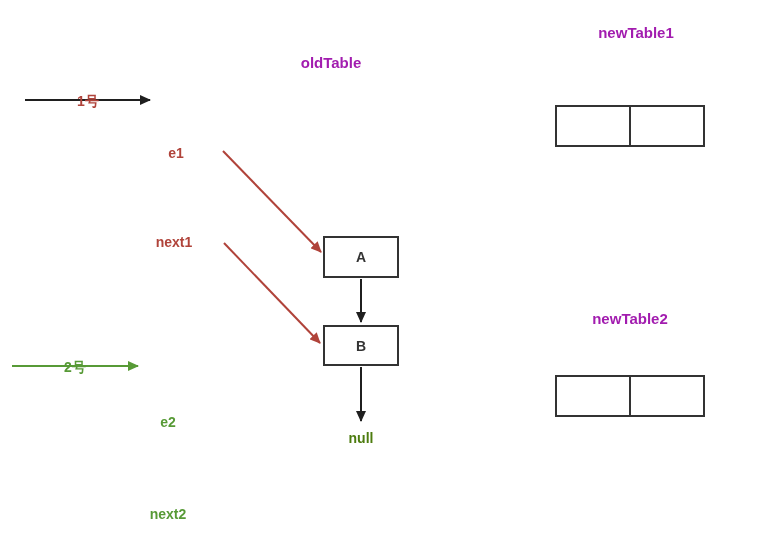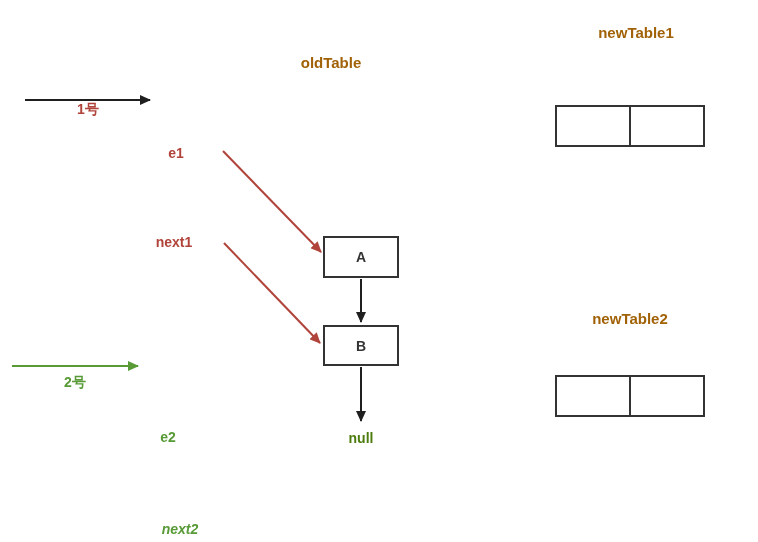--- a/index.html
+++ b/index.html
@@ -22,23 +22,23 @@
   }
   .label {
     position: absolute;
     transform: translate(-50%, -50%);
     font-size: 14px;
     font-weight: bold;
     color: #4d7c0f;
     white-space: nowrap;
     line-height: 1;
   }
-  .label.title { font-size: 15px; color: #a16207; }
+  .label.title { font-size: 15px; color: #a21caf; }
   .label.red   { color: #b0433a; }
-  .label.green { color: #579a36; margin-top: 15px; }
+  .label.green { color: #579a36; }
   .node {
     position: absolute;
     border: 2px solid #333333;
     background: #ffffff;
     display: flex;
     align-items: center;
     justify-content: center;
     font-size: 14px;
     font-weight: bold;
     color: #333333;
@@ -84,31 +84,31 @@
 
     <line x1="361" y1="367" x2="361" y2="421" stroke="#1f1f1f" stroke-width="2" marker-end="url(#head-black)"></line>
   </svg>
 
   <div class="label title" style="left:331px; top:62px;text-align:center;">oldTable</div>
 
   <div class="label title" style="left:636px; top:32px;">newTable1</div>
 
   <div class="label title" style="left:630px; top:318px;text-align:center;">newTable2</div>
 
-  <div class="label red" style="left:88px; top:101px;margin-top:8px;">1号</div>
+  <div class="label red" style="left:88px; top:101px;">1号</div>
 
   <div class="label green" style="left:75px; top:367px;">2号</div>
 
   <div class="label red" style="left:176px; top:153px;">e1</div>
 
   <div class="label red" style="left:174px; top:242px;">next1</div>
 
   <div class="label green" style="left:168px; top:422px;">e2</div>
 
-  <div class="label green" style="left:180px; top:514px;font-style:italic;">next2</div>
+  <div class="label green" style="left:168px; top:514px;">next2</div>
 
   <div class="node" style="left:323px; top:236px; width:76px; height:42px;">A</div>
 
   <div class="node" style="left:323px; top:325px; width:76px; height:41px;">B</div>
 
   <div class="label" style="left:361px; top:438px;">null</div>
 
   <div class="bucket-table" style="left:555px; top:105px; width:150px; height:42px;">
     <div class="cell first"></div>
     <div class="cell"></div>

